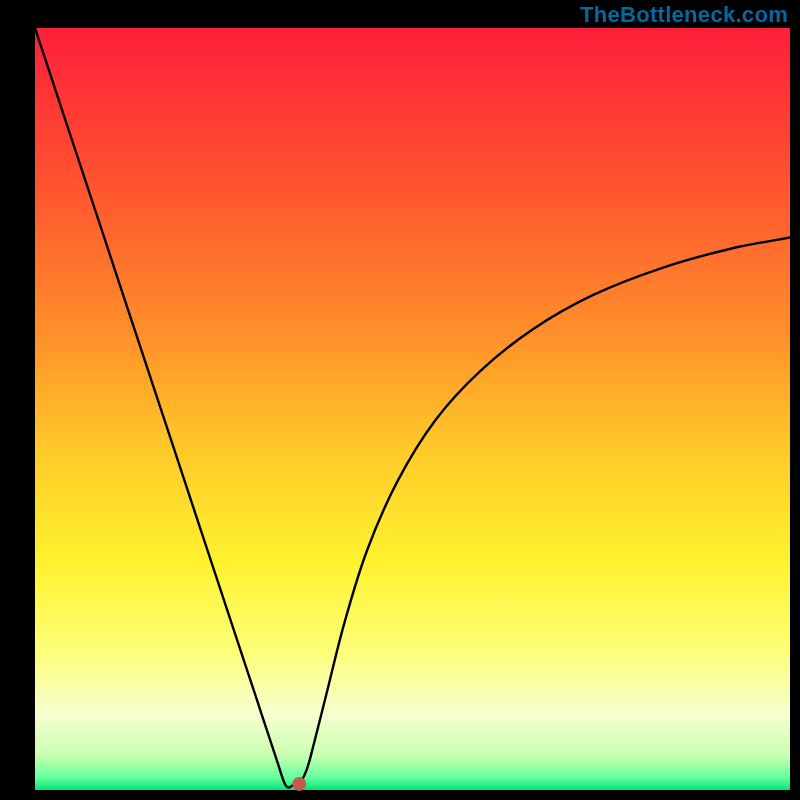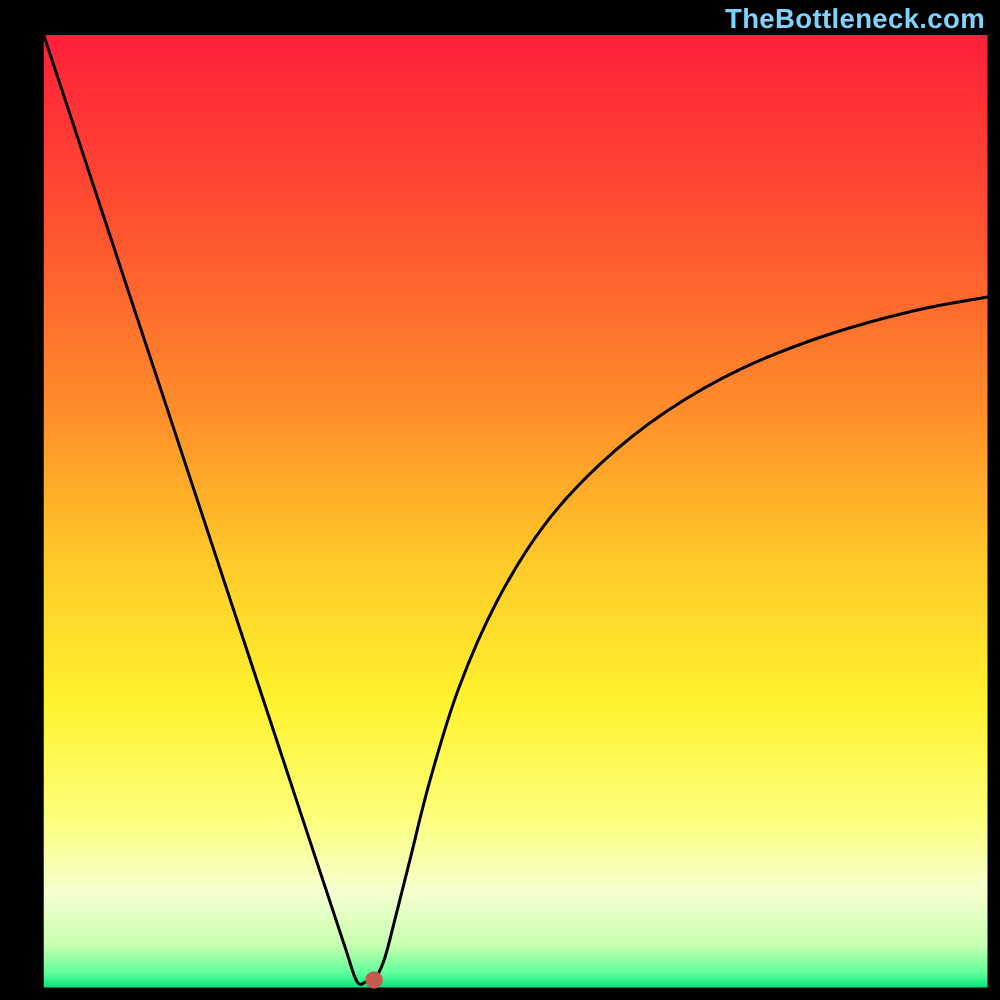--- a/index.html
+++ b/index.html
@@ -14,21 +14,21 @@
   .frame {
     position: relative;
     width: 800px;
     height: 800px;
     background: #000;
   }
   .watermark {
     position: absolute;
     top: 2px;
     right: 12px;
-    color: #7dd3fc;
+    color: #0369a1;
     font-size: 22px;
     font-weight: 600;
     letter-spacing: 0.3px;
     user-select: none;
   }
   svg {
     position: absolute;
     top: 0;
     left: 0;
   }

